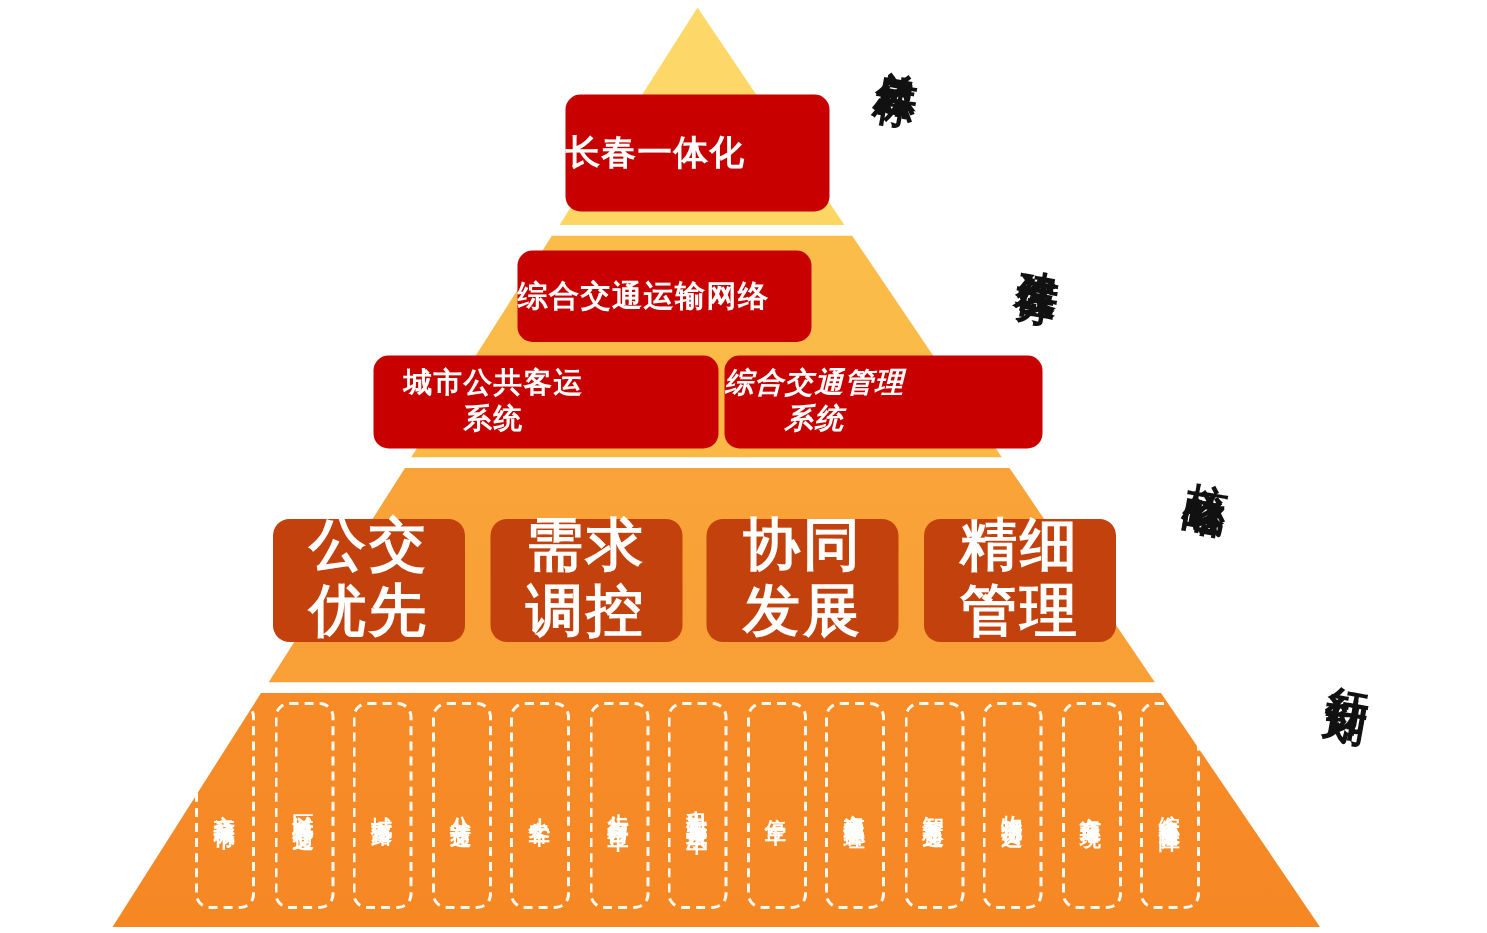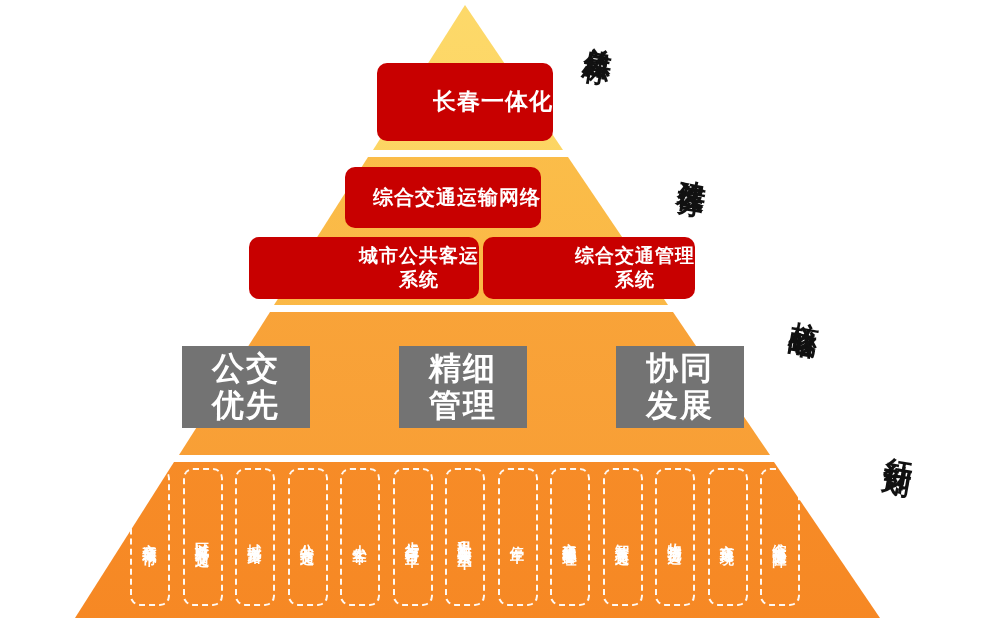--- a/index.html
+++ b/index.html
@@ -38,44 +38,44 @@
   }
   
   .redbox {
     position: absolute;
     background: #C80000;
     border-radius: 10px;
     color: #ffffff;
     font-weight: bold;
     display: flex;
     align-items: center;
-    justify-content: flex-end;
+    justify-content: flex-start;
     text-align: center;
     letter-spacing: 1px;
   }
   .t1-box { left: 377px; top: 63px;  width: 176px; height: 78px; font-size: 23px; line-height: 1.35; }
   .t2-network { left: 345px; top: 167px; width: 196px; height: 61px; font-size: 20px; }
   .t2-left  { left: 249px; top: 237px; width: 210px; height: 62px; font-size: 19px; line-height: 1.25; padding-left: 20px; }
-  .t2-right { left: 483px; top: 237px; width: 212px; height: 62px; font-size: 19px; line-height: 1.25; }
+  .t2-right { left: 483px; top: 237px; width: 212px; height: 62px; font-size: 19px; line-height: 1.25; font-style: italic; }
   
   .t3-row {
     position: absolute;
     left: 182px; top: 346px;
     width: 562px; height: 82px;
     display: flex;
     justify-content: space-between;
   }
   .t3-box {
     position: relative;
     width: 128px; height: 82px;
-    background: #737373;
-    border-radius: 0;
+    background: #c2410c;
+    border-radius: 11px;
     color: #ffffff;
     font-weight: bold;
-    font-size: 32px;
+    font-size: 38px;
     line-height: 1.15;
     letter-spacing: 2px;
     display: flex;
     align-items: center;
     justify-content: center;
     text-align: center;
   }
   
   .t4-row {
     position: absolute;
@@ -154,28 +154,34 @@
 
   <div class="t3-row">
     <div class="t3-box">
       <div>
         <div>公交</div>
         <div>优先</div>
       </div>
     </div>
     <div class="t3-box">
       <div>
+        <div>需求</div>
+        <div>调控</div>
+      </div>
+    </div>
+    <div class="t3-box">
+      <div>
+        <div>协同</div>
+        <div>发展</div>
+      </div>
+    </div>
+    <div class="t3-box">
+      <div>
         <div>精细</div>
         <div>管理</div>
-      </div>
-    </div>
-    <div class="t3-box">
-      <div>
-        <div>协同</div>
-        <div>发展</div>
       </div>
     </div>
   </div>
 
   <div class="t4-row">
     <div class="t4-box">
       <span class="t4-text">交通与城市</span>
     </div>
     <div class="t4-box">
       <span class="t4-text">区域对外交通</span>

